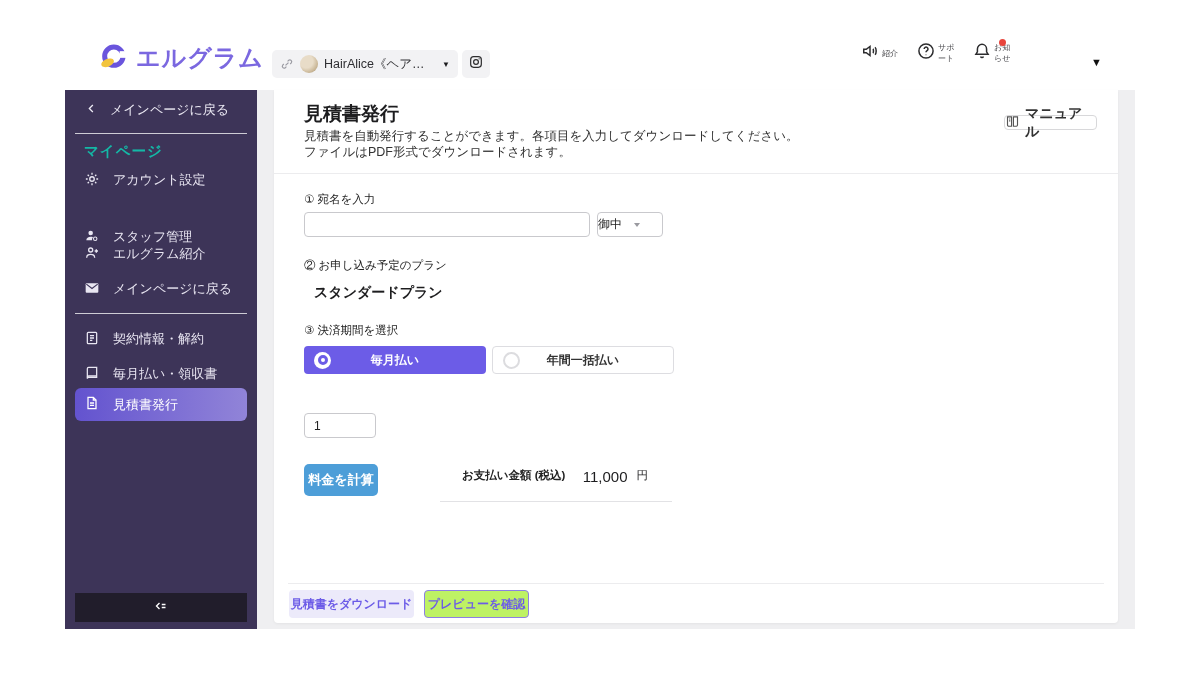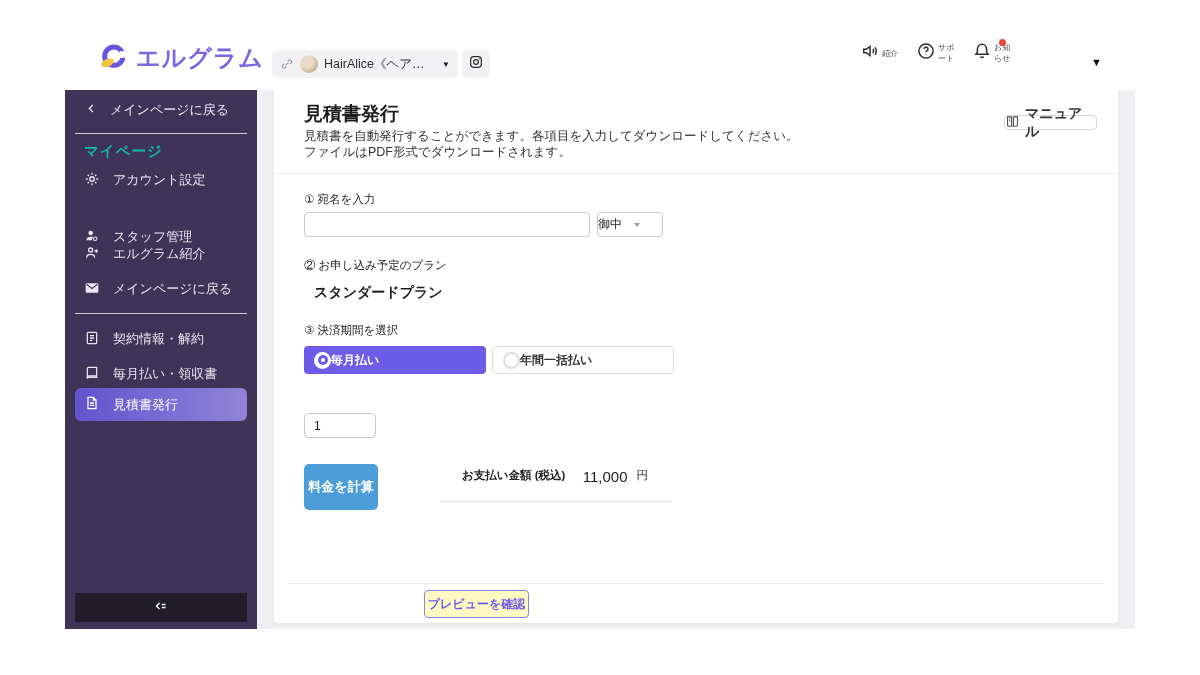--- a/index.html
+++ b/index.html
@@ -64,34 +64,34 @@
   .plan-value { position:absolute; left:40px; top:194px; font-size:14px; font-weight:bold; color:#1d1d1f; }
 
   .toggle { position:absolute; top:256px; height:28px; width:182px; border-radius:4px; display:flex;
     align-items:center; cursor:pointer; font-size:12px; font-weight:bold; }
   .toggle-on { left:30px; background:#6c5ce7; color:#fff; }
   .toggle-off { left:218px; background:#fff; color:#333; border:1px solid #dddde1; }
   .radio-outer { width:17px; height:17px; border-radius:50%; background:#fff; margin-left:10px;
     display:flex; align-items:center; justify-content:center; }
   .radio-inner-on { width:10px; height:10px; border-radius:50%; border:3px solid #6c5ce7; background:#fff; }
   .radio-off { width:17px; height:17px; border-radius:50%; border:2px solid #dcdcdf; background:#fff; margin-left:10px; }
-  .toggle-text { flex:1; margin-right:27px; }
-
-  .calc-btn { position:absolute; left:30px; top:374px; width:74px; height:46px; background:#4d9ed8;
+  .toggle-text { flex:1; text-align:center; margin-right:27px; }
+
+  .calc-btn { position:absolute; left:30px; top:374px; width:74px; height:32px; background:#4d9ed8;
     border:none; border-radius:5px; color:#fff; font-size:13px; font-weight:bold; cursor:pointer; font-family:inherit; }
   .pay-row { position:absolute; left:166px; top:378px; width:232px; height:34px; border-bottom:1px solid #e2e2e5;
     display:flex; align-items:flex-start; }
   .pay-label { font-size:11.5px; font-weight:bold; color:#222; margin-left:22px; }
   .pay-amount { font-size:15px; color:#1d1d1f; margin-left:auto; }
   .pay-unit { font-size:11.5px; color:#1d1d1f; margin-left:9px; margin-right:24px; }
 
   .foot-hr { position:absolute; left:14px; top:493px; width:816px; height:1px; background:#ececee; }
   .dl-btn { position:absolute; left:15px; top:500px; width:125px; height:28px; background:#eceafa;
     border:none; border-radius:4px; color:#6c5ce7; font-size:12px; font-weight:bold; cursor:pointer; font-family:inherit; }
-  .pv-btn { position:absolute; left:150px; top:500px; width:105px; height:28px; background:#fef9c3;
+  .pv-btn { position:absolute; left:150px; top:500px; width:105px; height:28px; background:#bef264;
     border:1px solid #8d80e3; border-radius:4px; color:#6c5ce7; font-size:12px; font-weight:bold; cursor:pointer; font-family:inherit; }
 </style>
 </head>
 <body>
 
 <div class="page">
 
   <div class="header">
 
     <div class="logo">
@@ -310,17 +310,18 @@
       <input class="txt-input" style="left: 30px; top: 323px; width: 72px; height: 25px;" value="1">
 
       <button class="calc-btn">料金を計算</button>
       <div class="pay-row">
         <span class="pay-label">お支払い金額 (税込)</span>
         <span class="pay-amount">11,000</span>
         <span class="pay-unit">円</span>
       </div>
 
       <div class="foot-hr"></div>
+      <button class="dl-btn">見積書をダウンロード</button>
       <button class="pv-btn">プレビューを確認</button>
     </div>
   </div>
 
 </div>
 
 </body></html>

